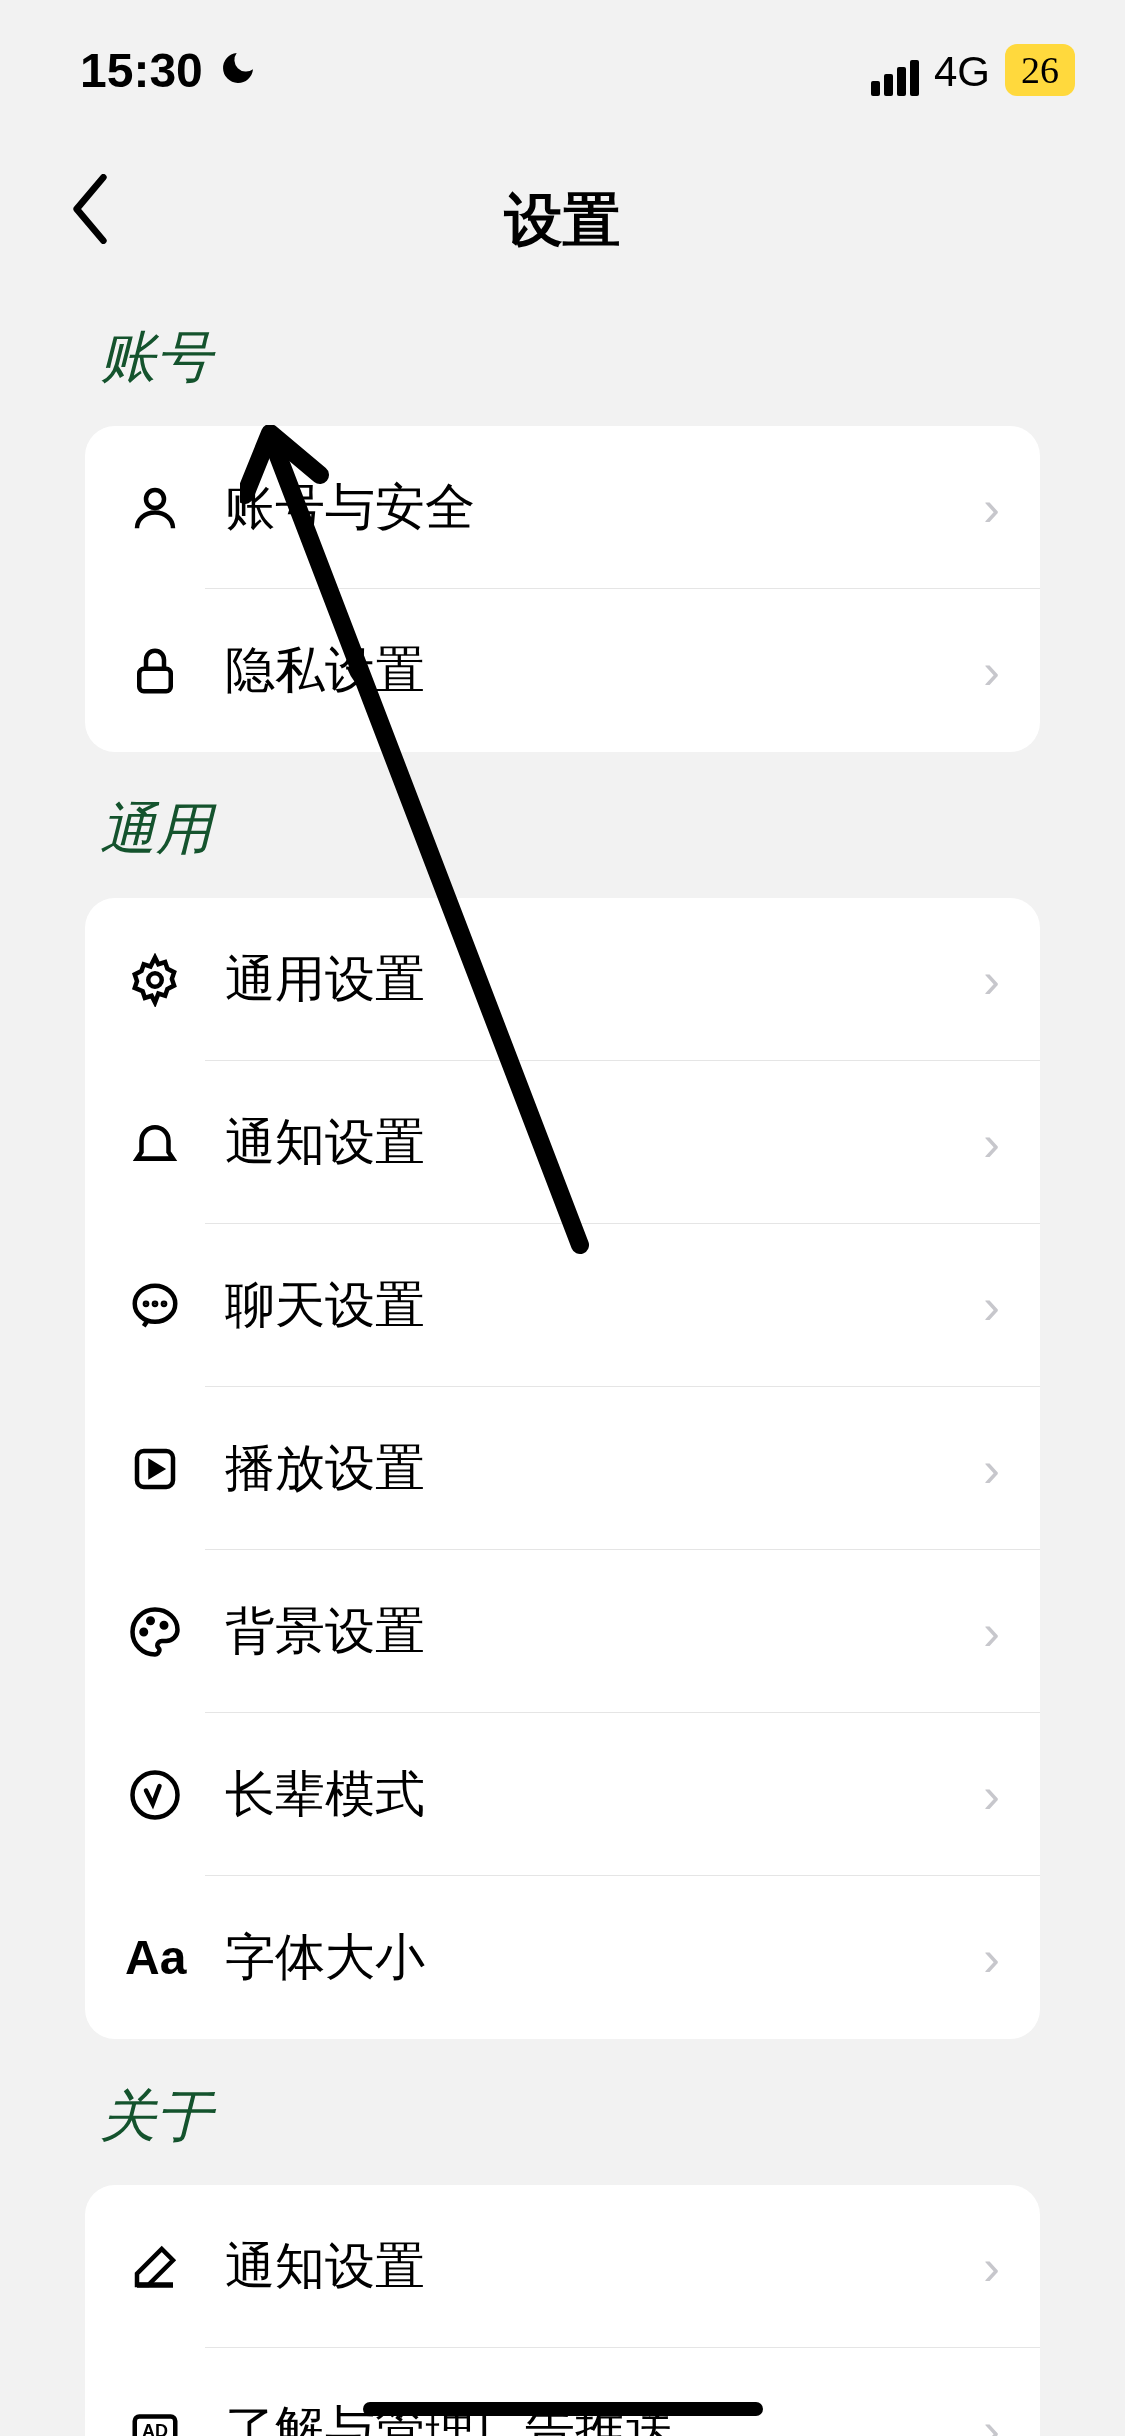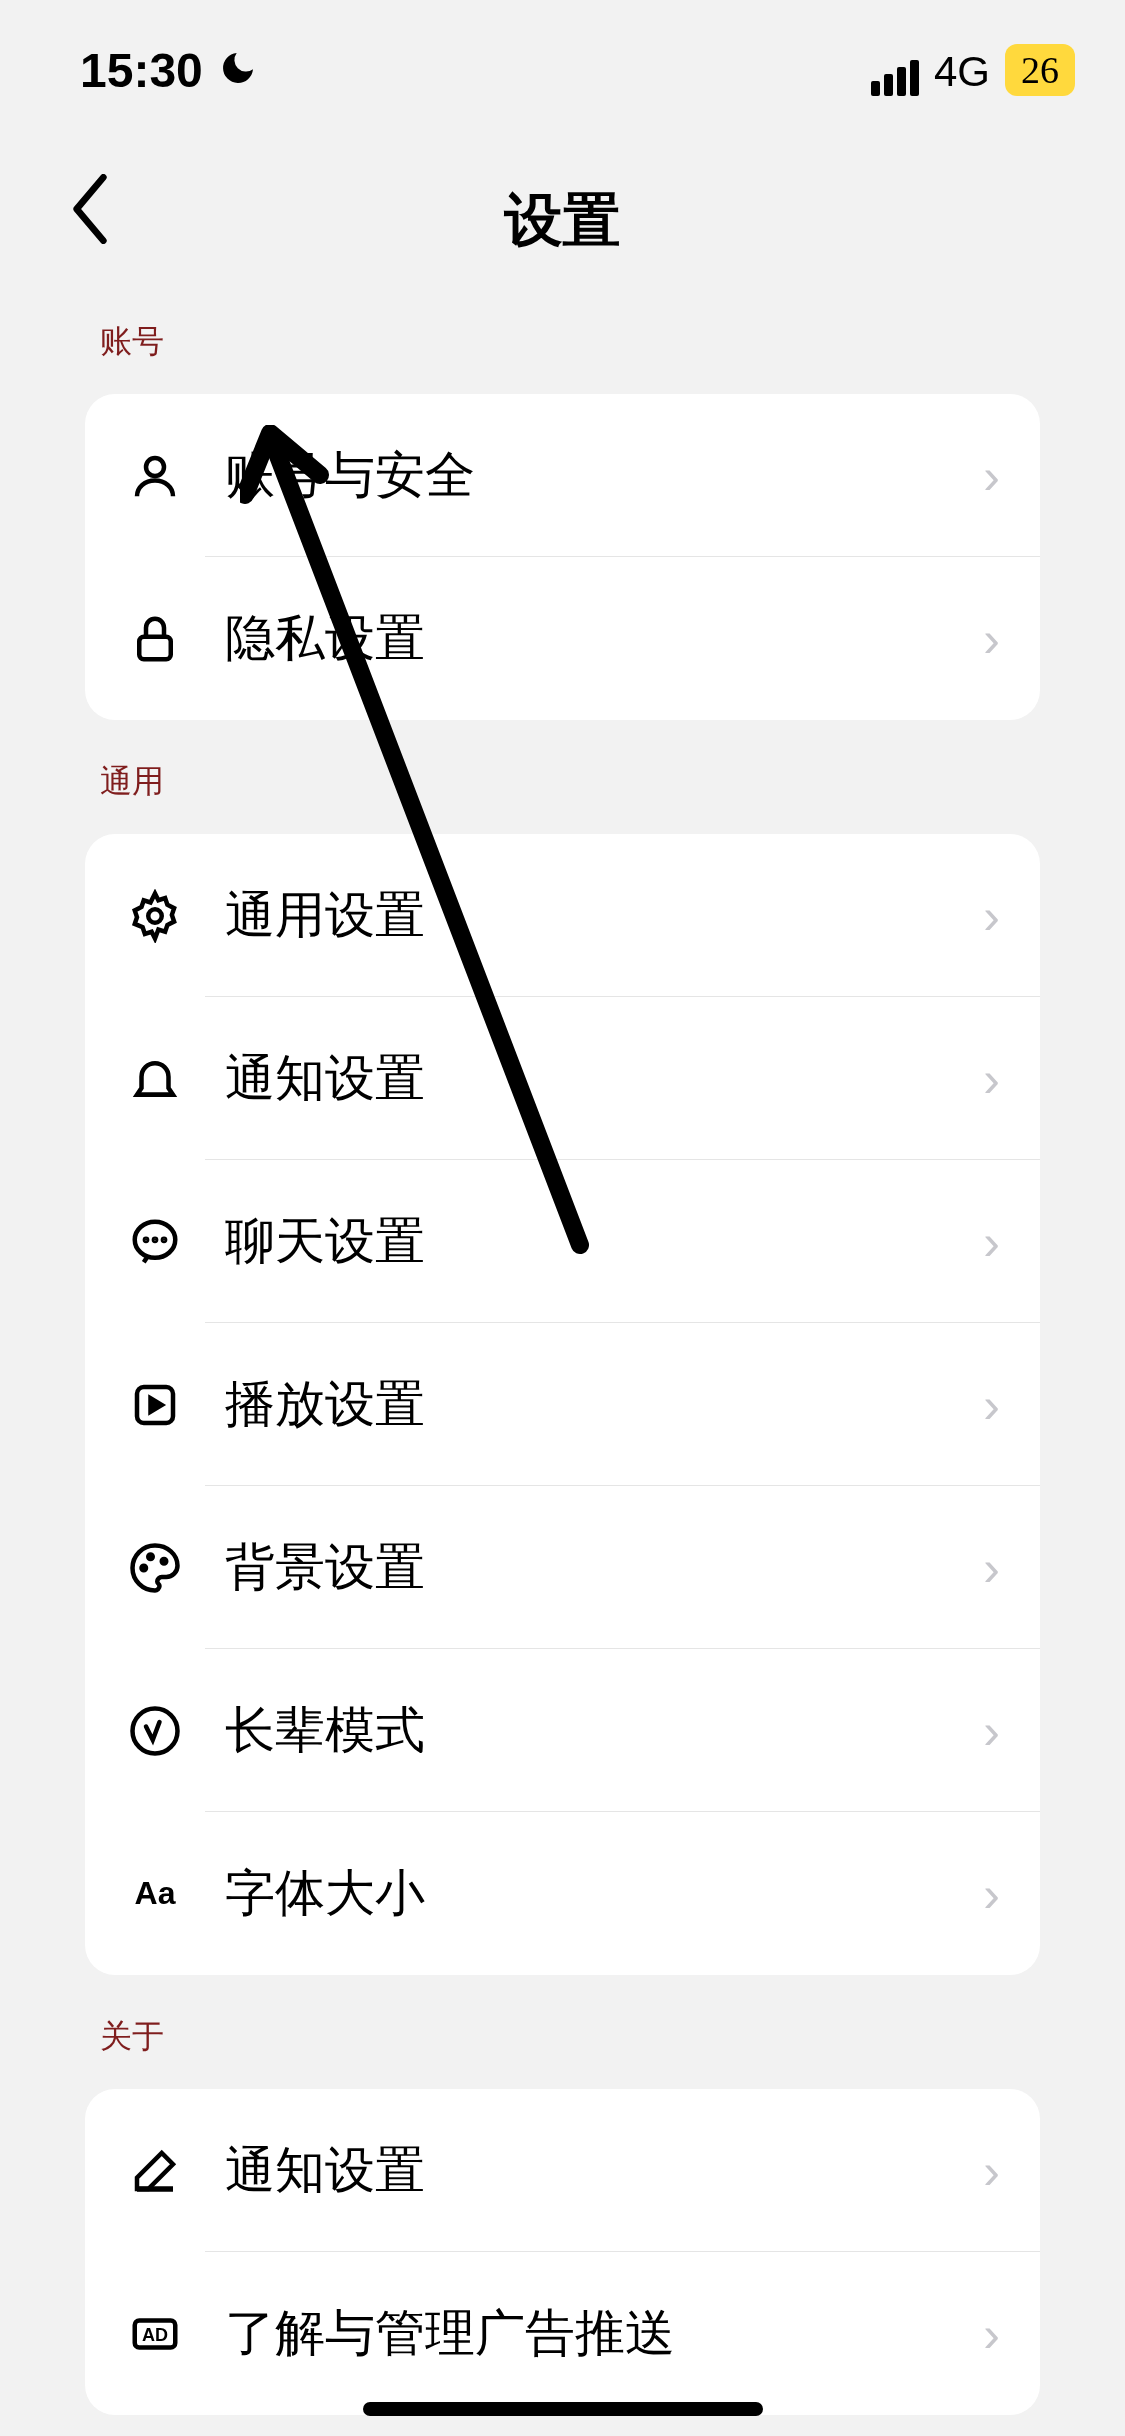--- a/index.html
+++ b/index.html
@@ -88,23 +88,24 @@
       width: 100%;
       text-align: center;
       font-size: 58px;
       font-weight: 600;
       color: #000;
     }
     .content {
       padding: 20px 85px 0;
     }
     .section-header {
-      font-size: 32px;
-      color: #7f1d1d;
+      font-size: 56px;
+      color: #14532d;
       padding: 40px 15px 30px;
+      font-style: italic;
     }
     .group {
       background: #ffffff;
       border-radius: 30px;
       overflow: hidden;
     }
     .list-item {
       display: flex;
       align-items: center;
       padding: 48px 40px;
@@ -157,25 +158,24 @@
       position: absolute;
       bottom: 20px;
       left: 50%;
       transform: translateX(-50%);
       width: 400px;
       height: 14px;
       background: #000;
       border-radius: 7px;
     }
     .aa-icon {
-      font-size: 32px;
+      font-size: 48px;
       font-weight: 600;
       color: #000;
       width: 60px;
-      text-align: center;
       margin-right: 40px;
       flex-shrink: 0;
     }
   </style>
 </head>
 <body>
 
 <div class="status-bar">
   <div class="status-left">
     <span class="status-time">15:30</span>

